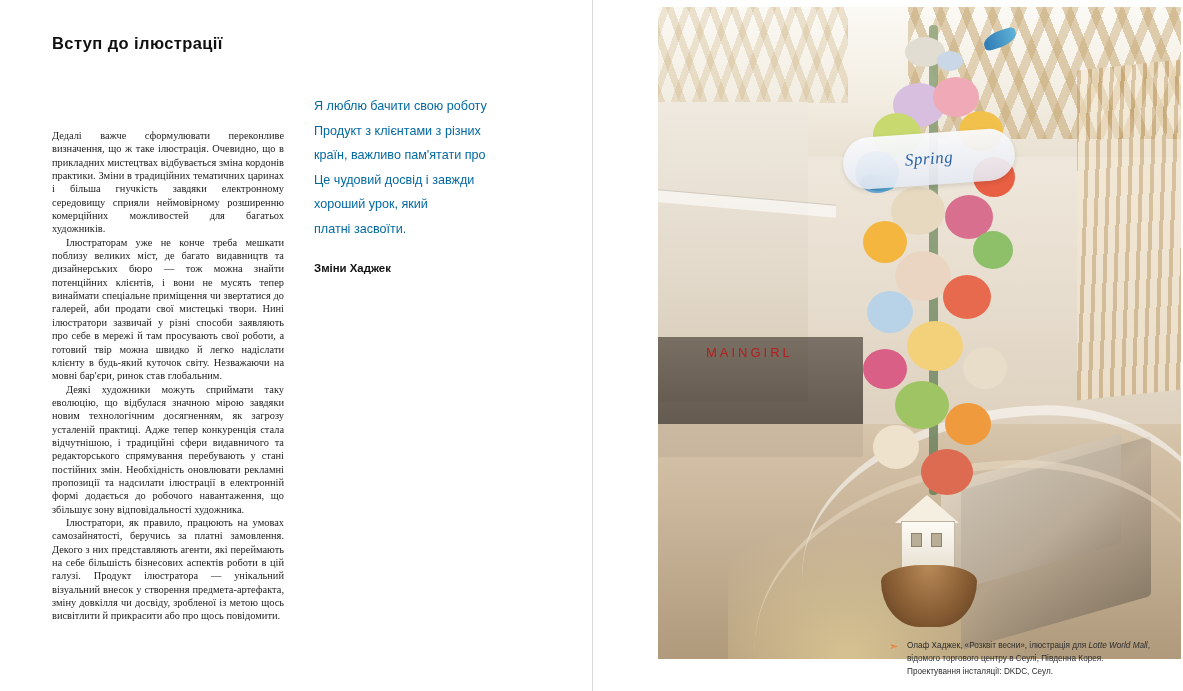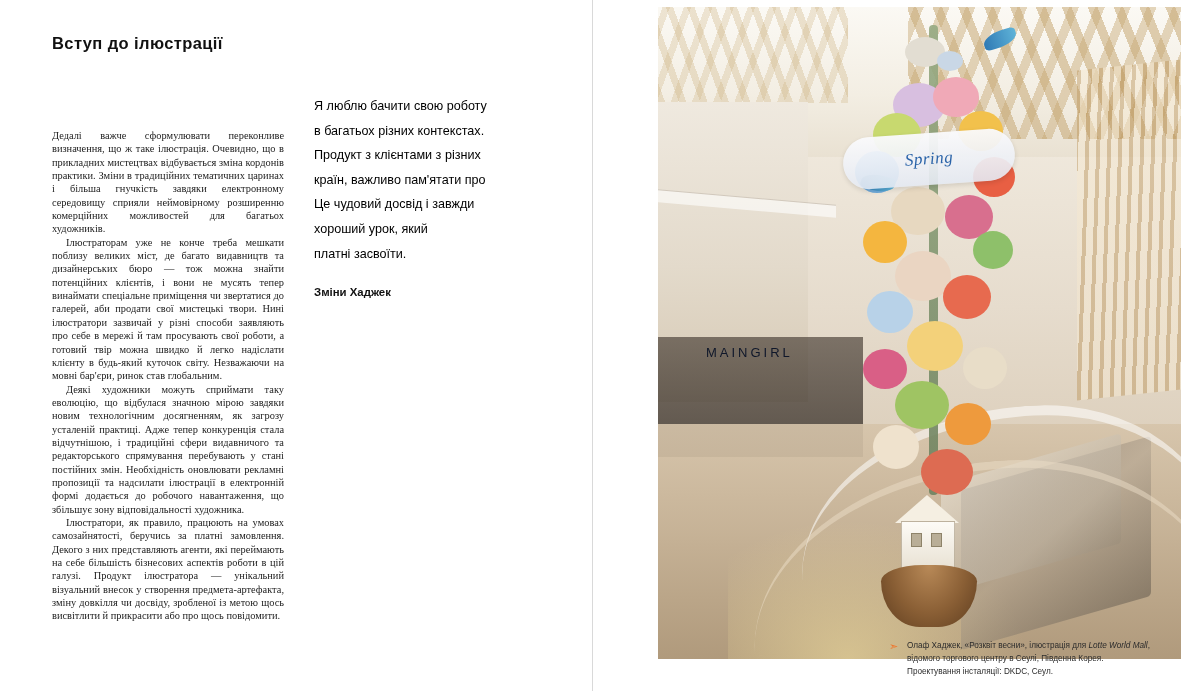--- a/index.html
+++ b/index.html
@@ -71,21 +71,21 @@
   .quote-col {
     position: absolute;
     left: 314px;
     top: 82px;
     width: 230px;
   }
   .quote-text {
     font-family: "Liberation Sans", sans-serif;
     font-size: 12.6px;
     line-height: 24.6px;
-    color: #000000;
+    color: #0369a1;
     font-weight: 400;
   }
   .quote-author {
     margin-top: 20px;
     font-family: "Liberation Sans", sans-serif;
     font-size: 11.4px;
     font-weight: bold;
     color: #111111;
   }
 
@@ -159,21 +159,21 @@
     position: absolute;
     left: 0; top: 330px; width: 205px; height: 120px;
     background: linear-gradient(180deg, rgba(60,50,42,0.62) 0%, rgba(40,33,28,0.72) 100%);
   }
   .ph-store-sign {
     position: absolute;
     left: 48px; top: 338px;
     font-family: "Liberation Sans", sans-serif;
     font-size: 13px;
     letter-spacing: 3px;
-    color: #0f172a;
+    color: #b91c1c;
     font-weight: 500;
   }
   .ph-lower-floor {
     position: absolute;
     left: 0; bottom: 0; width: 100%; height: 235px;
     background: linear-gradient(180deg, rgba(214,196,170,0.9) 0%, rgba(198,178,150,0.95) 45%, rgba(176,154,124,1) 100%);
   }
   .ph-floor-light {
     position: absolute;
     left: 70px; bottom: 0; width: 300px; height: 140px;
@@ -331,21 +331,20 @@
     <div class="body-col">
       <p class="first">Дедалі важче сформулювати переконливе визначення, що ж таке ілюстрація. Очевидно, що в прикладних мистецтвах відбувається зміна кордонів практики. Зміни в традиційних тематичних царинах і більша гнучкість завдяки електронному середовищу сприяли неймовірному розширенню комерційних можливостей для багатьох художників.</p>
       <p>Ілюстраторам уже не конче треба мешкати поблизу великих міст, де багато видавництв та дизайнерських бюро — тож можна знайти потенційних клієнтів, і вони не мусять тепер винаймати спеціальне приміщення чи звертатися до галерей, аби продати свої мистецькі твори. Нині ілюстратори зазвичай у різні способи заявляють про себе в мережі й там просувають свої роботи, а готовий твір можна швидко й легко надіслати клієнту в будь-який куточок світу. Незважаючи на мовні бар'єри, ринок став глобальним.</p>
       <p>Деякі художники можуть сприймати таку еволюцію, що відбулася значною мірою завдяки новим технологічним досягненням, як загрозу усталеній практиці. Адже тепер конкуренція стала відчутнішою, і традиційні сфери видавничого та редакторського спрямування перебувають у стані постійних змін. Необхідність оновлювати рекламні пропозиції та надсилати ілюстрації в електронній формі додається до робочого навантаження, що збільшує зону відповідальності художника.</p>
       <p>Ілюстратори, як правило, працюють на умовах самозайнятості, беручись за платні замовлення. Декого з них представляють агенти, які переймають на себе більшість бізнесових аспектів роботи в цій галузі. Продукт ілюстратора — унікальний візуальний внесок у створення предмета-артефакта, зміну довкілля чи досвіду, зробленої із метою щось висвітлити й прикрасити або про щось повідомити.</p>
     </div>
 
     <div class="quote-col">
       <div class="quote-text">
         <div>Я люблю бачити свою роботу</div>
-        <div>в багатьох різних контекстах.</div>
         <div>Продукт з клієнтами з різних</div>
         <div>країн, важливо пам'ятати про</div>
         <div>Це чудовий досвід і завжди</div>
         <div>хороший урок, який</div>
         <div>платні засвоїти.</div>
       </div>
       <div class="quote-author">Зміни Хаджек</div>
     </div>
 
   </div>

